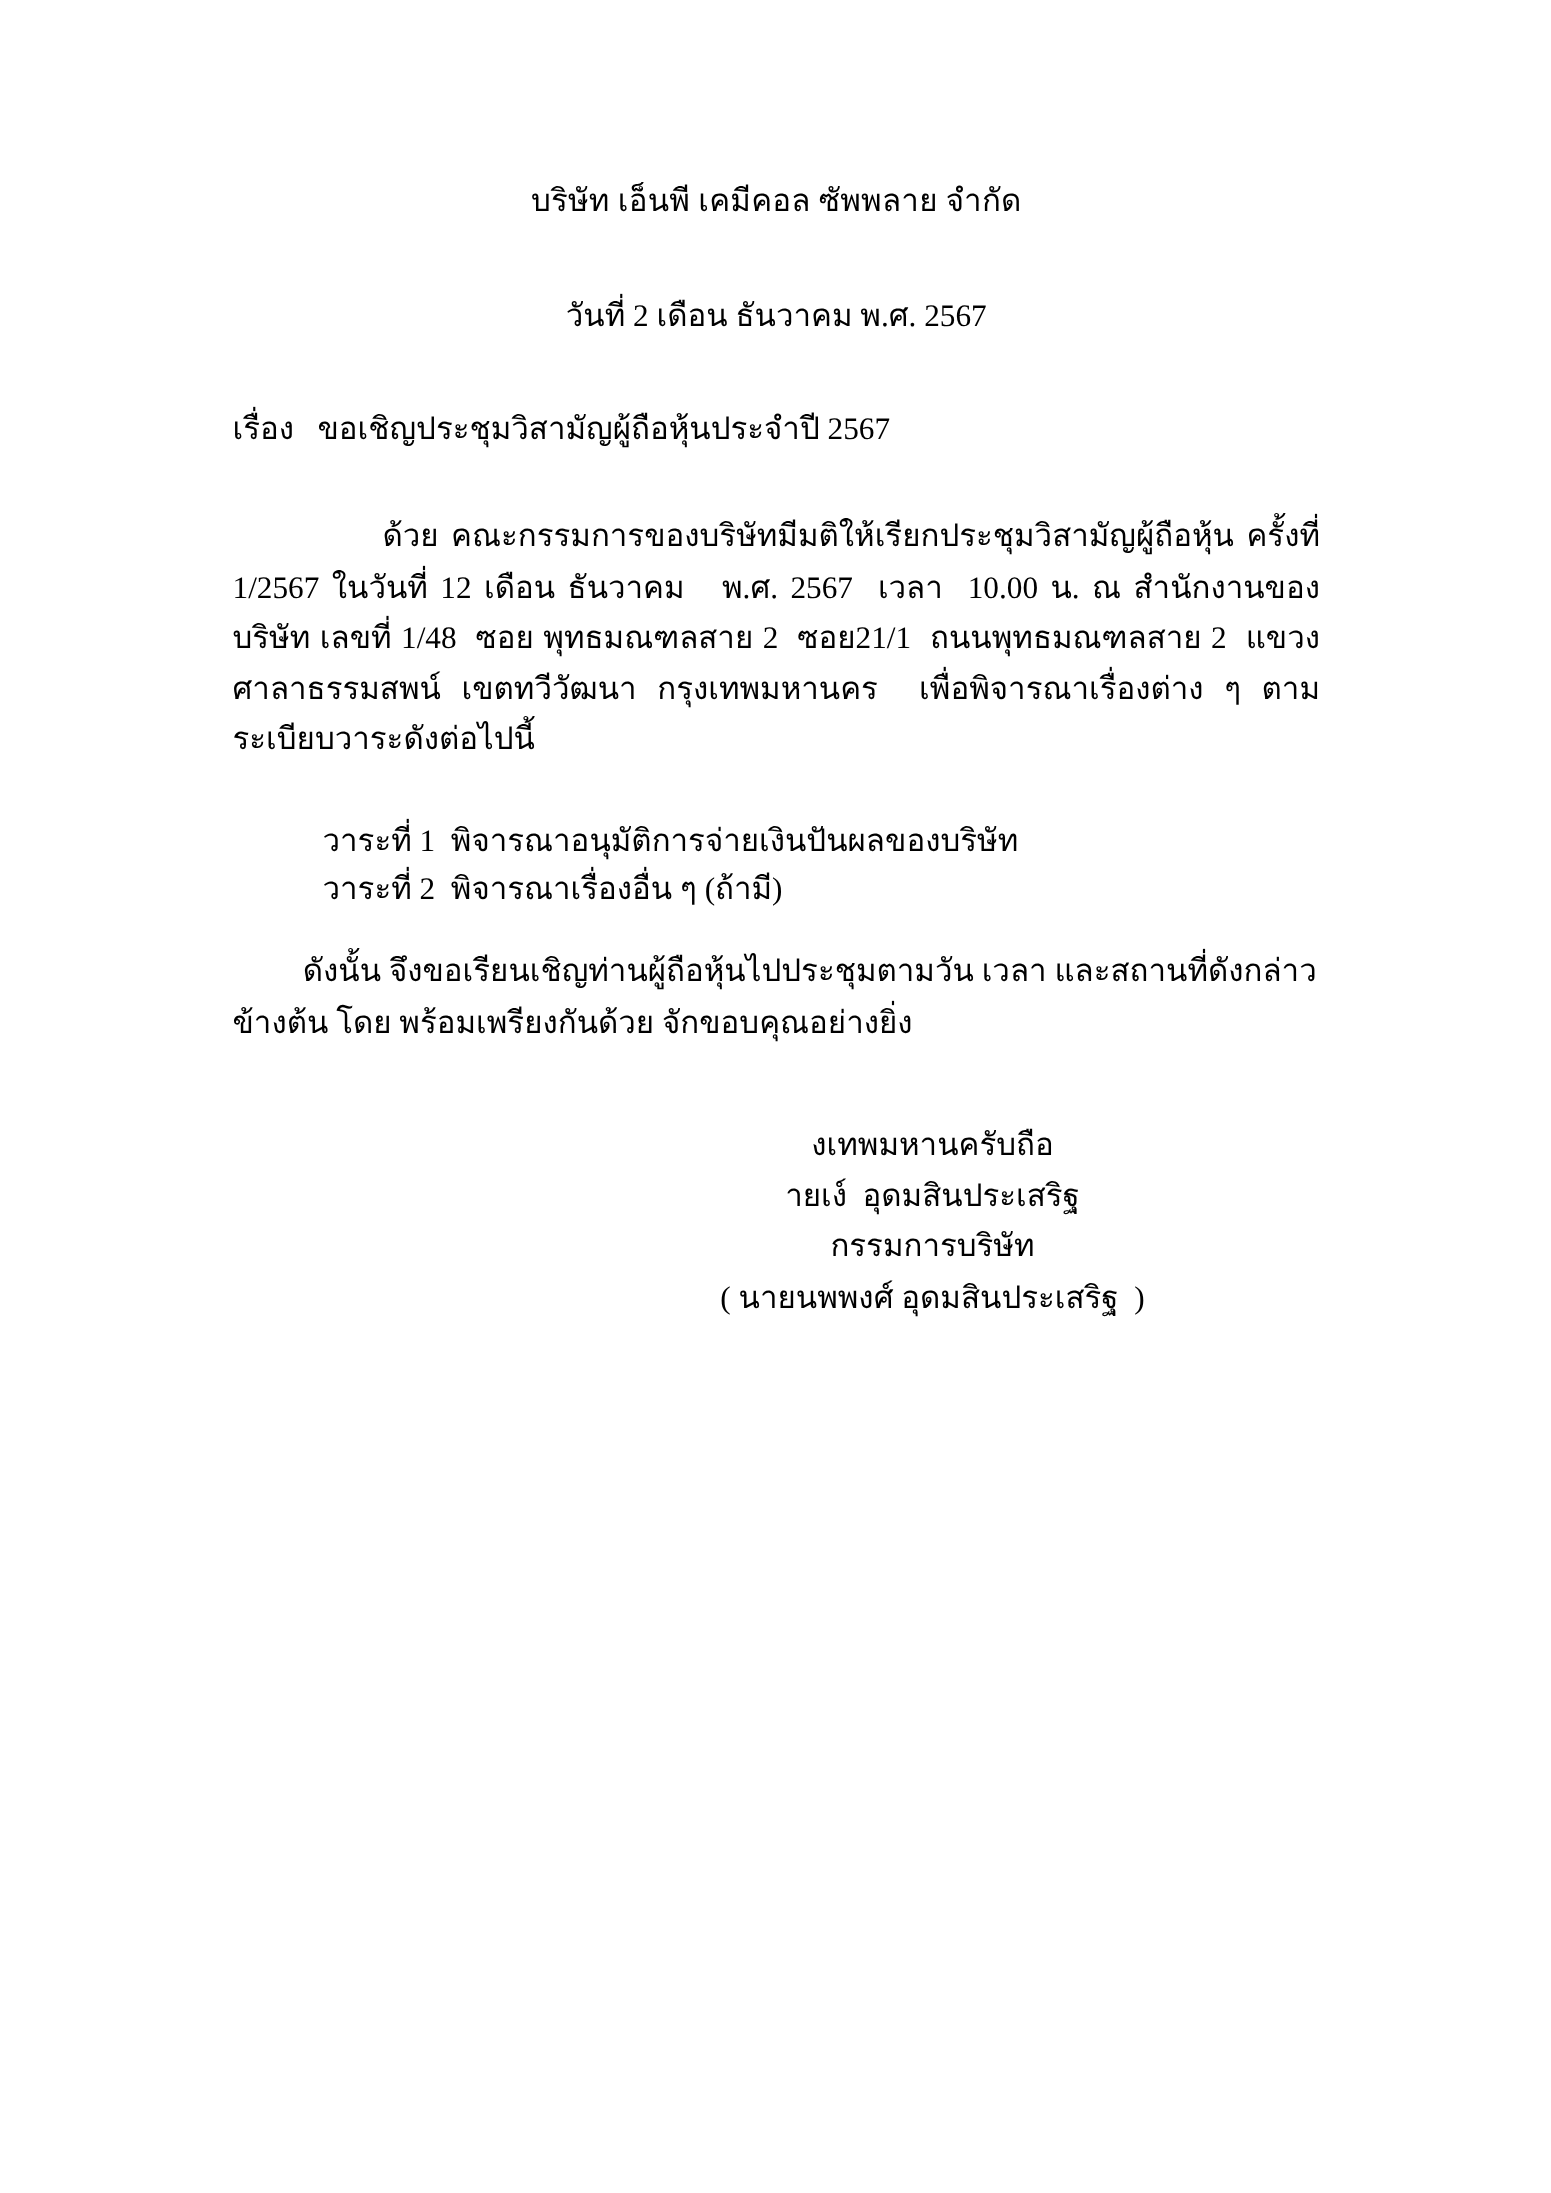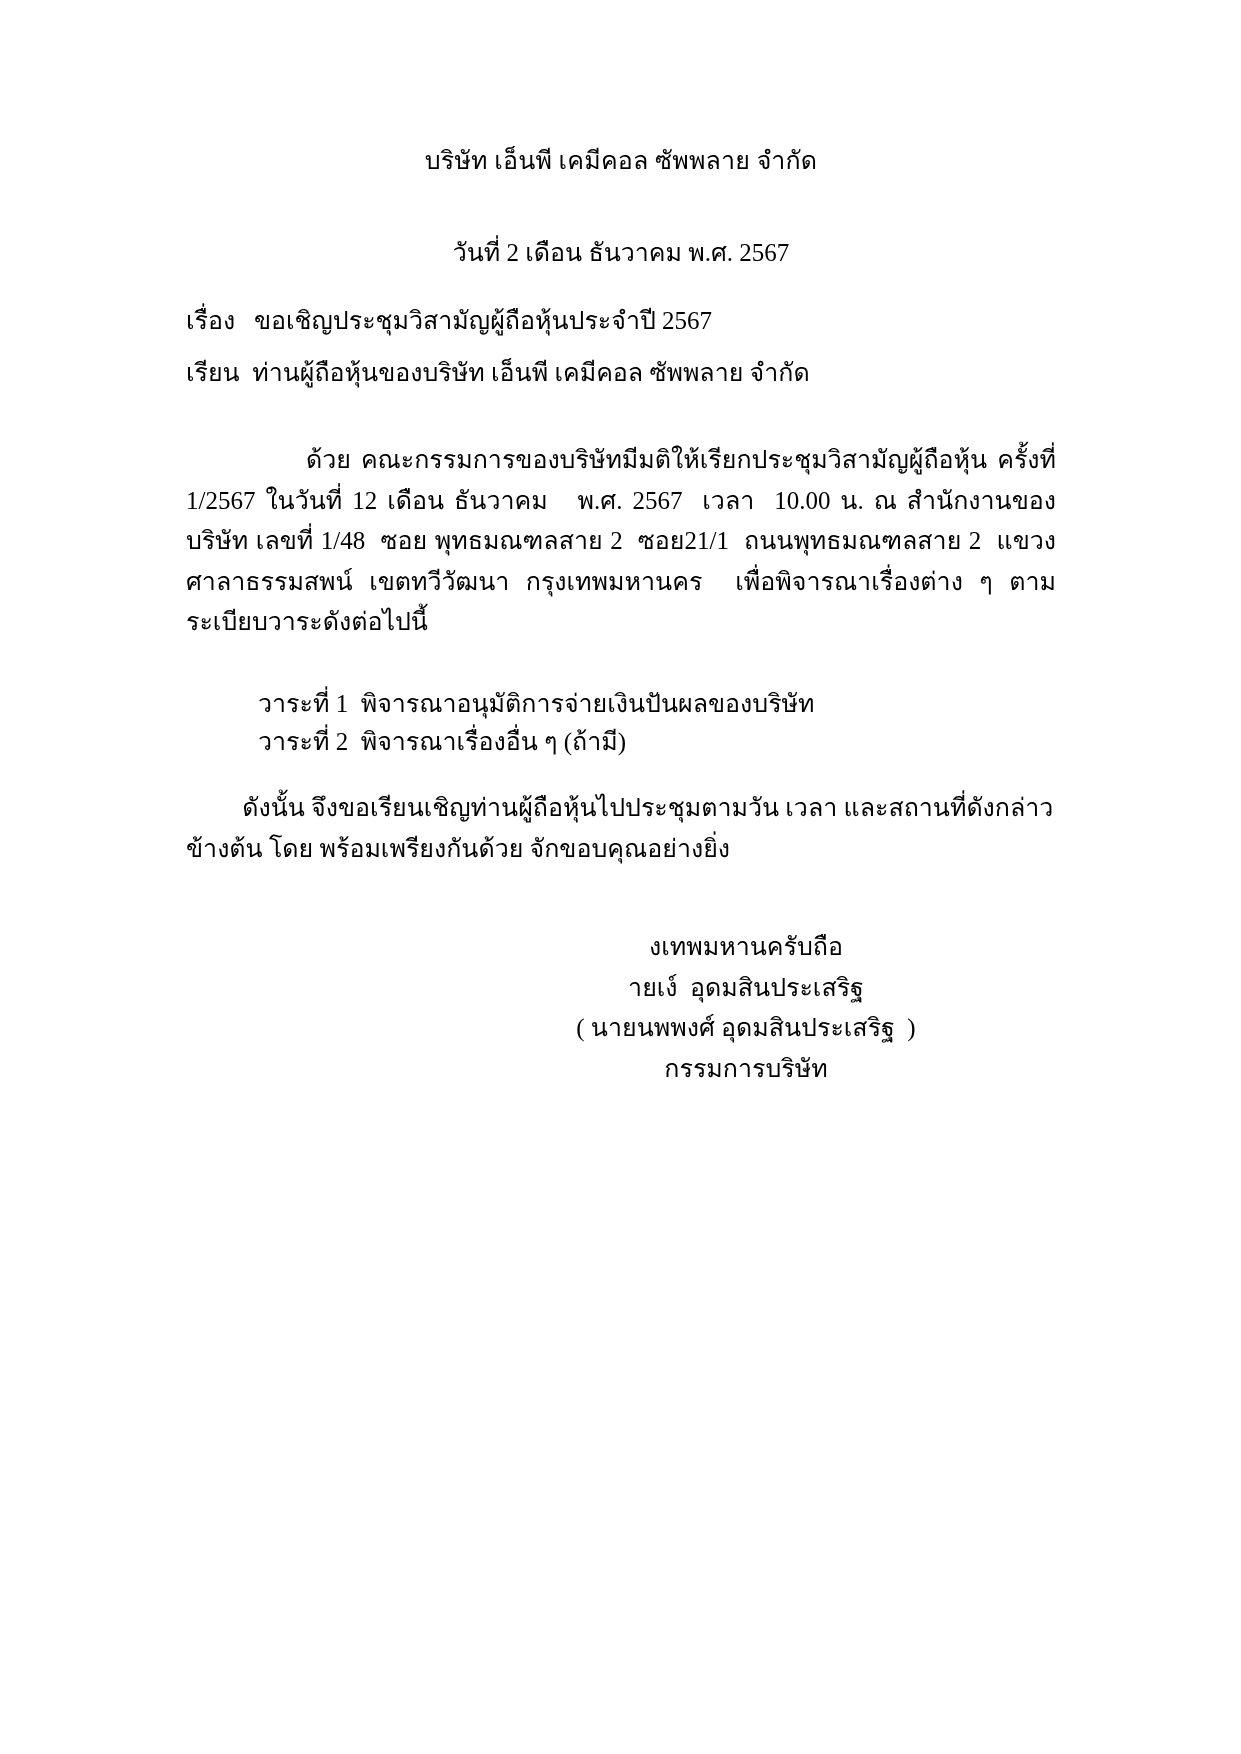--- a/index.html
+++ b/index.html
@@ -35,21 +35,21 @@
     font-size: 25px;
     text-align: center;
     letter-spacing: 0.2px;
   }
   .doc-date {
     margin-top: 52px;
     font-size: 25px;
     text-align: center;
   }
   .subject-block {
-    margin-top: 28px;
+    margin-top: 50px;
   }
   .subject-line {
     font-size: 25px;
     margin-bottom: 12px;
     white-space: pre;
   }
   .body-block {
     margin-top: 48px;
   }
   .body-para {
@@ -92,37 +92,36 @@
 
 <div class="page">
   <div class="content">
 
     <div class="company-title">บริษัท  เอ็นพี เคมีคอล ซัพพลาย จำกัด</div>
 
     <div class="doc-date">วันที่  2  เดือน  ธันวาคม   พ.ศ. 2567</div>
 
     <div class="subject-block">
       <div class="subject-line">เรื่อง   ขอเชิญประชุมวิสามัญผู้ถือหุ้นประจำปี 2567</div>
-      <div class="subject-line">เรียน  ท่านผู้ถือหุ้นของบริษัท เอ็นพี เคมีคอล ซัพพลาย จำกัด</div>
     </div>
 
     <div class="body-block">
       <div class="body-para">            ด้วย คณะกรรมการของบริษัทมีมติให้เรียกประชุมวิสามัญผู้ถือหุ้น ครั้งที่ 1/2567 ในวันที่ 12 เดือน ธันวาคม   พ.ศ. 2567  เวลา  10.00 น. ณ สำนักงานของบริษัท เลขที่ 1/48  ซอย พุทธมณฑลสาย 2  ซอย21/1  ถนนพุทธมณฑลสาย 2  แขวงศาลาธรรมสพน์ เขตทวีวัฒนา กรุงเทพมหานคร  เพื่อพิจารณาเรื่องต่าง ๆ ตามระเบียบวาระดังต่อไปนี้</div>
     </div>
 
     <div class="agenda-block">
       <div class="agenda-item">วาระที่ 1  พิจารณาอนุมัติการจ่ายเงินปันผลของบริษัท</div>
       <div class="agenda-item">วาระที่ 2  พิจารณาเรื่องอื่น ๆ (ถ้ามี)</div>
     </div>
 
     <div class="closing-block">
       <div class="closing-para">         ดังนั้น จึงขอเรียนเชิญท่านผู้ถือหุ้นไปประชุมตามวัน เวลา และสถานที่ดังกล่าวข้างต้น โดย พร้อมเพรียงกันด้วย จักขอบคุณอย่างยิ่ง</div>
     </div>
 
     <div class="signature-block">
       <div class="sig-line">งเทพมหานครับถือ</div>
       <div class="sig-line">ายเง์  อุดมสินประเสริฐ</div>
+      <div class="sig-line">กรรมการบริษัท</div>
       <div class="sig-line">( นายนพพงศ์ อุดมสินประเสริฐ  )</div>
-      <div class="sig-line">กรรมการบริษัท</div>
     </div>
 
   </div>
 </div>
 
 </body></html>

